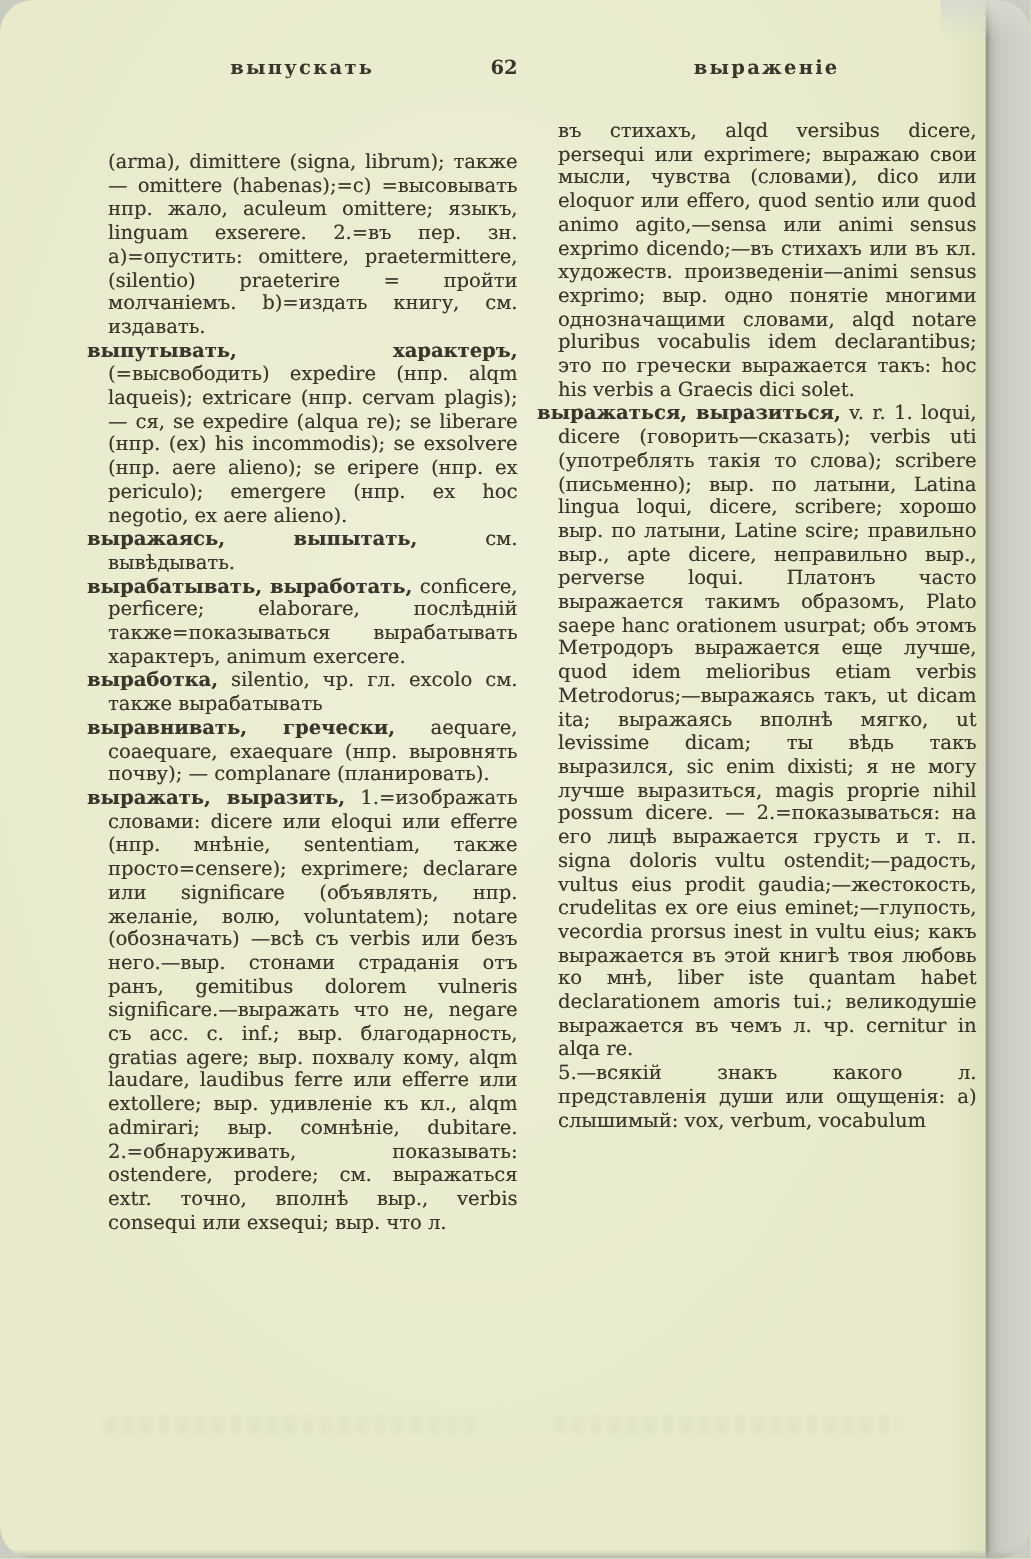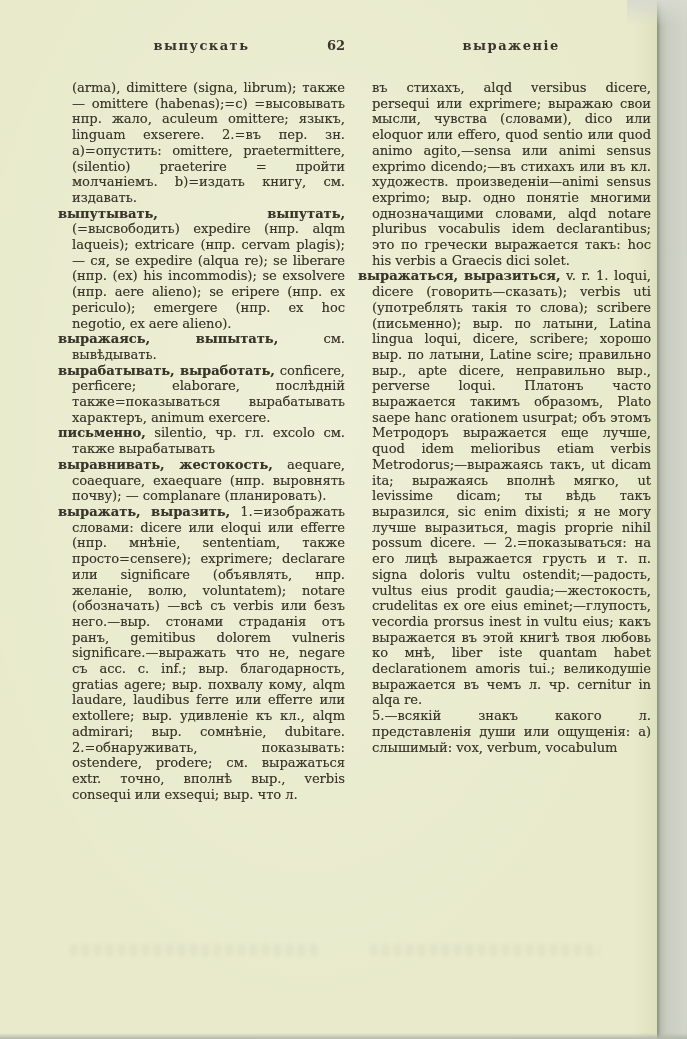--- a/index.html
+++ b/index.html
@@ -15,20 +15,21 @@
   }
   .page{
     position:relative;
     width:687px;height:1039px;
     background:
       radial-gradient(ellipse at 45% 40%, rgba(255,255,255,0.25), rgba(0,0,0,0) 70%),
       linear-gradient(to right, var(--paper) 0 92%, #dde0bf 96%, #cfd2b4 100%);
     background-color:var(--paper);
     overflow:hidden;
     color:var(--ink);
+    border-radius:22px;
   }
   
   .scan-edge{
     position:absolute;top:0;right:0;width:30px;height:100%;
     background:linear-gradient(to right,#b4b9ab 0,var(--edge) 35%,#d3d5ca 100%);
     box-shadow:inset 2px 0 3px rgba(60,60,50,0.35);
   }
   .scan-edge-top{
     position:absolute;top:0;right:0;width:60px;height:26px;
     background:linear-gradient(to bottom,#d8dacf,rgba(216,218,207,0));
@@ -44,21 +45,21 @@
     font-weight:bold;font-size:13px;letter-spacing:1.5px;
   }
   .running-head .hl{text-align:center;}
   .running-head .pn{text-align:left;letter-spacing:0;transform:translateX(-18px);}
   .running-head .hr{text-align:center;}
   .columns{
     position:absolute;top:80px;left:58px;right:36px;
     display:flex;gap:13px;
   }
   .col{min-width:0;}
-  .col-left{width:287px;flex:none;}
+  .col-left{width:287px;flex:none;margin-top:21px;}
   .col-right{flex:1;}
   .para{
     margin:0;
     font-size:13px;line-height:15.7px;
     text-align:justify;
     hyphens:none;
     text-shadow:0.2px 0.2px 0.3px rgba(60,50,35,0.45);
   }
   .para.entry{padding-left:14px;text-indent:-14px;}
   .para.cont{padding-left:14px;text-indent:0;}
@@ -83,25 +84,25 @@
 
   <header class="running-head">
     <span class="hl">выпускать</span>
     <span class="pn">62</span>
     <span class="hr">выраженіе</span>
   </header>
 
   <main class="columns">
     <section class="col col-left">
       <p class="para cont"><span class="bd">(arma), dimittere (signa, librum); также — omittere (habenas);=c) =высовывать нпр. жало, aculeum omittere; языкъ, linguam exserere. 2.=въ пер. зн. a)=опустить: omittere, praetermittere, (silentio) praeterire = пройти молчаніемъ. b)=издать книгу, см. издавать.</span></p>
-      <p class="para entry"><b class="hw">выпутывать, выпутать,</b><span class="bd"> (=высвободить) expedire (нпр. alqm laqueis); extricare (нпр. cervam plagis); — ся, se expedire (alqua re); se liberare (нпр. (ex) his incommodis); se exsolvere (нпр. aere alieno); se eripere (нпр. ex periculo); emergere (нпр. ex hoc negotio, ex aere alieno).</span></p>
+      <p class="para entry"><b class="hw">выпутывать, характеръ,</b><span class="bd"> (=высвободить) expedire (нпр. alqm laqueis); extricare (нпр. cervam plagis); — ся, se expedire (alqua re); se liberare (нпр. (ex) his incommodis); se exsolvere (нпр. aere alieno); se eripere (нпр. ex periculo); emergere (нпр. ex hoc negotio, ex aere alieno).</span></p>
       <p class="para entry"><b class="hw">выражаясь, выпытать,</b><span class="bd"> см. вывѣдывать.</span></p>
       <p class="para entry"><b class="hw">вырабатывать, выработать,</b><span class="bd"> conficere, perficere; elaborare, послѣдній также=показываться вырабатывать характеръ, animum exercere.</span></p>
-      <p class="para entry"><b class="hw">письменно,</b><span class="bd"> silentio, чр. гл. excolo см. также вырабатывать</span></p>
-      <p class="para entry"><b class="hw">выравнивать, жестокость,</b><span class="bd"> aequare, coaequare, exaequare (нпр. выровнять почву); — complanare (планировать).</span></p>
+      <p class="para entry"><b class="hw">выработка,</b><span class="bd"> silentio, чр. гл. excolo см. также вырабатывать</span></p>
+      <p class="para entry"><b class="hw">выравнивать, гречески,</b><span class="bd"> aequare, coaequare, exaequare (нпр. выровнять почву); — complanare (планировать).</span></p>
       <p class="para entry"><b class="hw">выражать, выразить,</b><span class="bd"> 1.=изображать словами: dicere или eloqui или efferre (нпр. мнѣніе, sententiam, также просто=censere); exprimere; declarare или significare (объявлять, нпр. желаніе, волю, voluntatem); notare (обозначать) —всѣ съ verbis или безъ него.—выр. стонами страданія отъ ранъ, gemitibus dolorem vulneris significare.—выражать что не, negare съ acc. c. inf.; выр. благодарность, gratias agere; выр. похвалу кому, alqm laudare, laudibus ferre или efferre или extollere; выр. удивленіе къ кл., alqm admirari; выр. сомнѣніе, dubitare. 2.=обнаруживать, показывать: ostendere, prodere; см. выражаться extr. точно, вполнѣ выр., verbis consequi или exsequi; выр. что л.</span></p>
     </section>
 
     <section class="col col-right">
       <p class="para cont"><span class="bd">въ стихахъ, alqd versibus dicere, persequi или exprimere; выражаю свои мысли, чувства (словами), dico или eloquor или effero, quod sentio или quod animo agito,—sensa или animi sensus exprimo dicendo;—въ стихахъ или въ кл. художеств. произведеніи—animi sensus exprimo; выр. одно понятіе многими однозначащими словами, alqd notare pluribus vocabulis idem declarantibus; это по гречески выражается такъ: hoc his verbis a Graecis dici solet.</span></p>
       <p class="para entry"><b class="hw">выражаться, выразиться,</b><span class="bd"> v. r. 1. loqui, dicere (говорить—сказать); verbis uti (употреблять такія то слова); scribere (письменно); выр. по латыни, Latina lingua loqui, dicere, scribere; хорошо выр. по латыни, Latine scire; правильно выр., apte dicere, неправильно выр., perverse loqui. Платонъ часто выражается такимъ образомъ, Plato saepe hanc orationem usurpat; объ этомъ Метродоръ выражается еще лучше, quod idem melioribus etiam verbis Metrodorus;—выражаясь такъ, ut dicam ita; выражаясь вполнѣ мягко, ut levissime dicam; ты вѣдь такъ выразился, sic enim dixisti; я не могу лучше выразиться, magis proprie nihil possum dicere. — 2.=показываться: на его лицѣ выражается грусть и т. п. signa doloris vultu ostendit;—радость, vultus eius prodit gaudia;—жестокость, crudelitas ex ore eius eminet;—глупость, vecordia prorsus inest in vultu eius; какъ выражается въ этой книгѣ твоя любовь ко мнѣ, liber iste quantam habet declarationem amoris tui.; великодушіе выражается въ чемъ л. чр. cernitur in alqa re.</span></p>
       <p class="para cont"><span class="bd">5.—всякій знакъ какого л. представленія души или ощущенія: a) слышимый: vox, verbum, vocabulum</span></p>
     </section>
   </main>
 

